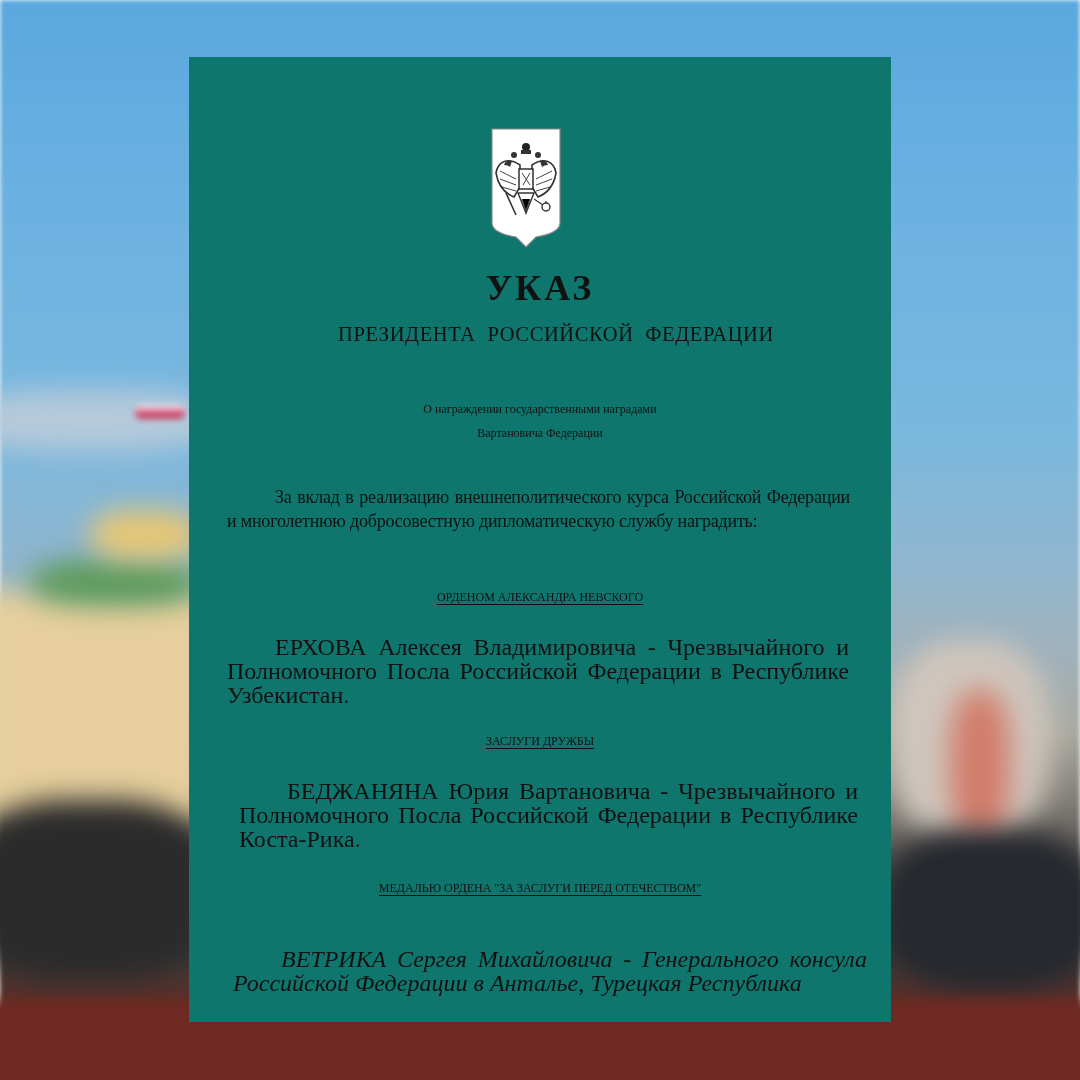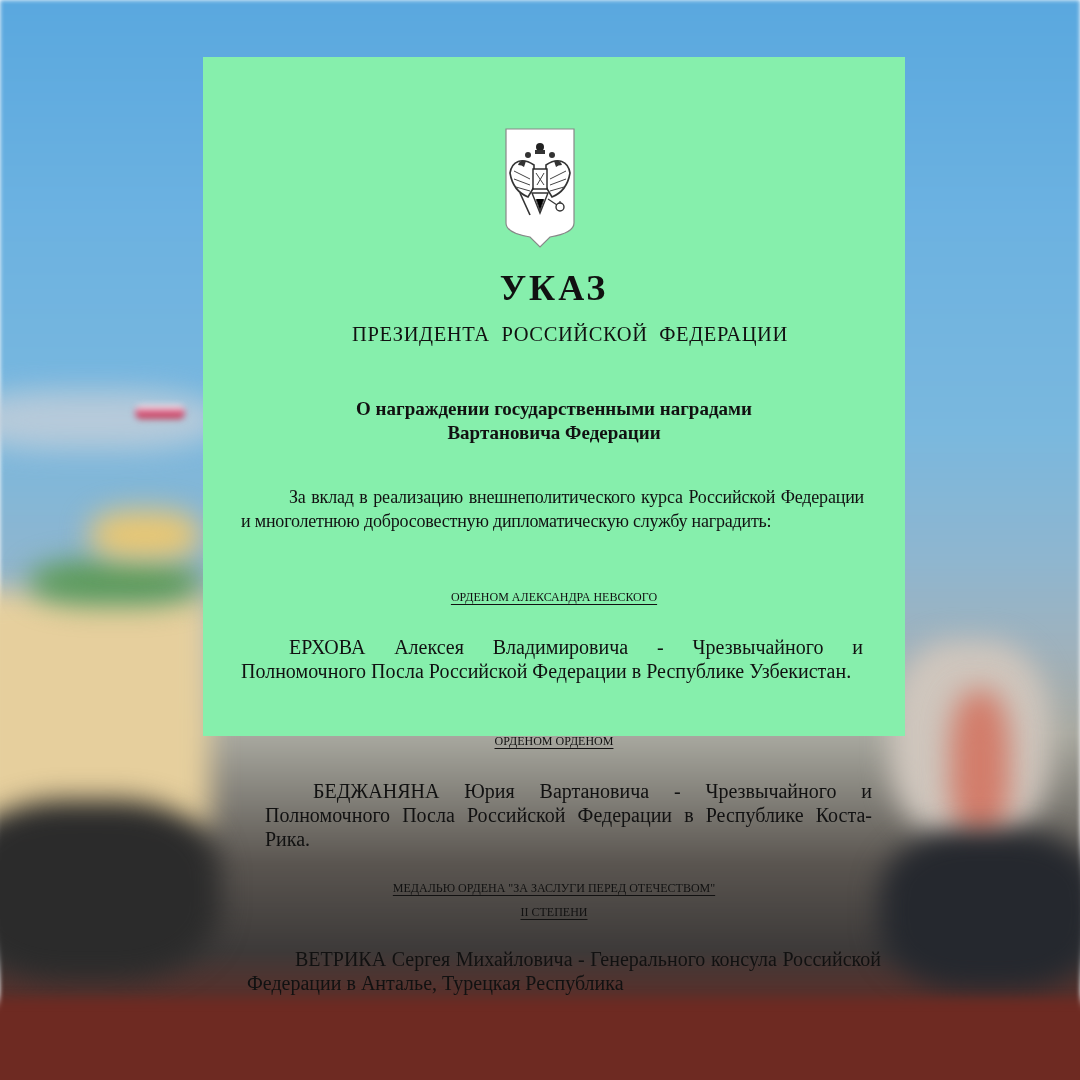--- a/index.html
+++ b/index.html
@@ -18,60 +18,60 @@
     .bg-dome-gold { left: 90px; top: 510px; width: 110px; height: 50px; background: #e8c774; }
     .bg-dome-green { left: 30px; top: 560px; width: 170px; height: 45px; background: #5a9a5a; }
     .bg-palace { left: -30px; top: 590px; width: 240px; height: 240px; background: #e6cf9d; border-radius: 10px; }
     .bg-trees-l { left: -40px; top: 800px; width: 260px; height: 180px; background: #2b2b2b; }
     .bg-right-bldg { left: 890px; top: 640px; width: 160px; height: 200px; background: #cfc6bd; }
     .bg-right-red { left: 950px; top: 690px; width: 60px; height: 150px; background: #d27c6a; }
     .bg-right-dark { left: 880px; top: 830px; width: 220px; height: 160px; background: #25282e; }
     .bg-wall { left: -40px; top: 1000px; width: 1160px; height: 120px; background: #6e2a22; border-radius: 0; filter: blur(6px); }
 
     .paper {
-      position: absolute; left: 203px; top: 57px; width: 702px; height: 679px;
-      background: #86efac; color: #111;
+      position: absolute; left: 189px; top: 57px; width: 702px; height: 965px;
+      background: #0f766e; color: #111;
     }
     .emblem {
       position: absolute; left: 301px; top: 70px; width: 72px; height: 122px;
     }
     .title {
       position: absolute; left: 0; right: 0; top: 208px; text-align: center;
       font-size: 36px; font-weight: bold; letter-spacing: 3px; line-height: 46px;
     }
     .subtitle {
       position: absolute; left: 0; right: 0; top: 266px; text-align: center;
       font-size: 20.5px; letter-spacing: 0.6px; word-spacing: 6px; margin-left: 32px;
     }
     .heading {
       position: absolute; left: 0; right: 0; top: 340px; text-align: center;
-      font-size: 19px; font-weight: bold; line-height: 24px;
+      font-size: 12px; font-weight: normal; line-height: 24px;
     }
     .intro {
       position: absolute; left: 38px; right: 41px; top: 428px;
       font-size: 18px; font-weight: normal; line-height: 24px;
       text-align: justify; text-align-last: left; text-indent: 48px;
       font-family: "Liberation Sans Narrow", "Liberation Serif", serif;
       letter-spacing: -0.2px;
     }
     .award-title {
       position: absolute; left: 0; right: 0; text-align: center;
       font-size: 12px; line-height: 24px; text-decoration: underline;
       text-underline-offset: 3px;
     }
     .recipient {
-      position: absolute; font-size: 20px; line-height: 24px;
+      position: absolute; font-size: 24px; line-height: 24px;
       text-align: justify; text-align-last: left; text-indent: 48px;
     }
     .at-1 { top: 528px; }
     .rc-1 { left: 38px; right: 42px; top: 578px; }
     .at-2 { top: 672px; }
-    .rc-2 { left: 50px; right: 33px; top: 722px; margin-left: 12px; }
+    .rc-2 { left: 50px; right: 33px; top: 722px; }
     .at-3 { top: 819px; }
-    .rc-3 { left: 44px; right: 24px; top: 890px; text-indent: 48px; }
+    .rc-3 { left: 44px; right: 24px; top: 890px; text-indent: 48px; font-style: italic; }
   </style>
 </head>
 <body>
 
 <div class="bg"></div>
 <div class="bg-layer bg-cloud"></div>
 <div class="bg-layer bg-palace"></div>
 <div class="bg-layer bg-dome-green"></div>
 <div class="bg-layer bg-dome-gold"></div>
 <div class="bg-layer bg-flag"></div>
@@ -120,23 +120,22 @@
   </div>
 
   <div class="intro">За вклад в реализацию внешнеполитического курса Российской Федерации и многолетнюю добросовестную дипломатическую службу наградить:</div>
 
   <div class="award-title at-1">
     <span>ОРДЕНОМ АЛЕКСАНДРА НЕВСКОГО</span>
   </div>
   <div class="recipient rc-1">ЕРХОВА Алексея Владимировича - Чрезвычайного и Полномочного Посла Российской Федерации в Республике Узбекистан.</div>
 
   <div class="award-title at-2">
-    <span>ОРДЕНОМ ОРДЕНОМ</span>
+    <span>ЗАСЛУГИ ДРУЖБЫ</span>
   </div>
   <div class="recipient rc-2">БЕДЖАНЯНА Юрия Вартановича - Чрезвычайного и Полномочного Посла Российской Федерации в Республике Коста-Рика.</div>
 
   <div class="award-title at-3">
     <div>МЕДАЛЬЮ ОРДЕНА "ЗА ЗАСЛУГИ ПЕРЕД ОТЕЧЕСТВОМ"</div>
-    <div><span>II СТЕПЕНИ</span></div>
   </div>
   <div class="recipient rc-3">ВЕТРИКА Сергея Михайловича - Генерального консула Российской Федерации в Анталье, Турецкая Республика</div>
 
 </div>
 
 </body></html>

